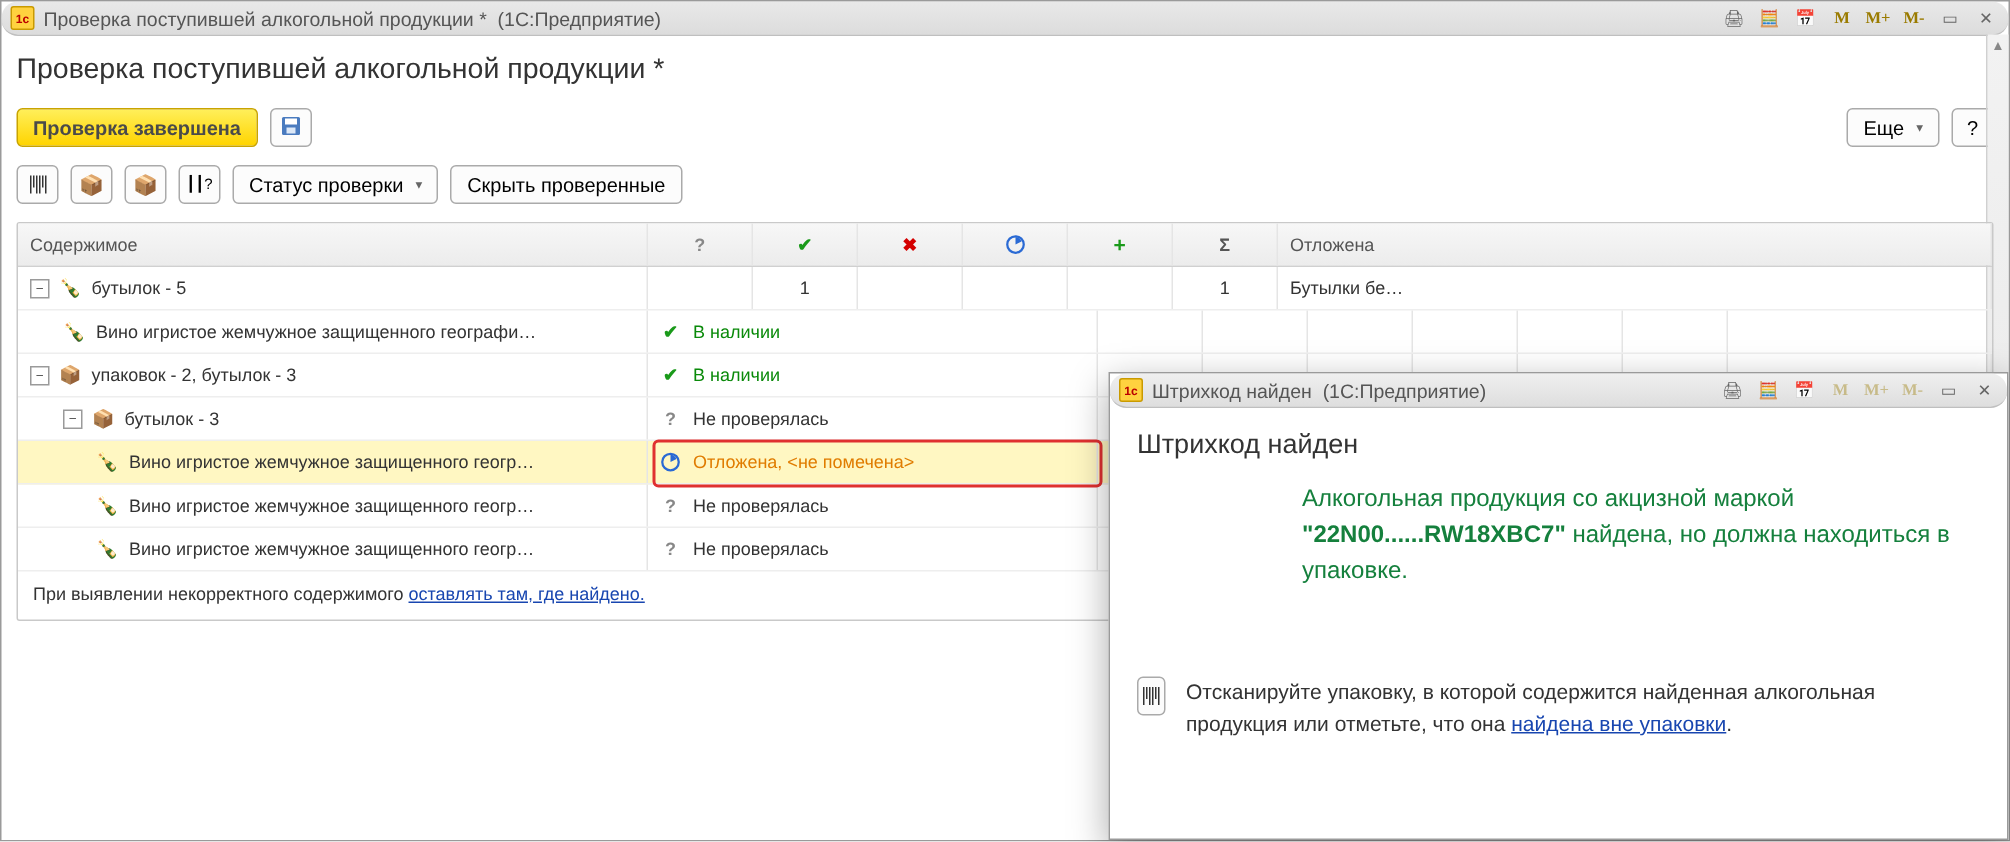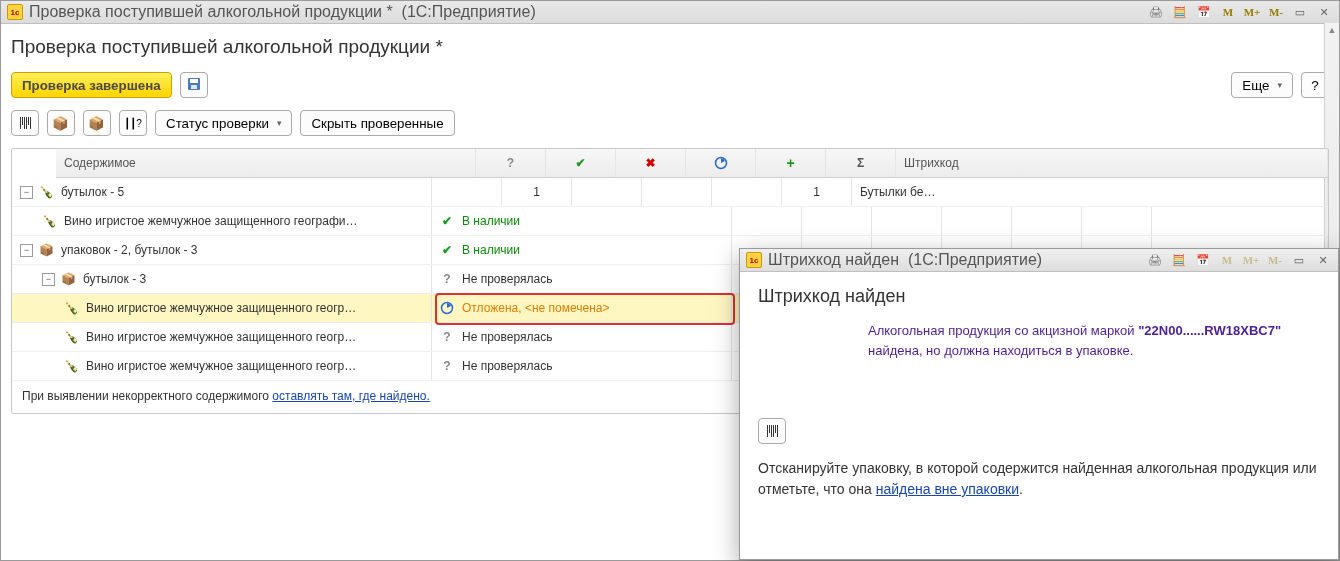--- a/index.html
+++ b/index.html
@@ -1,33 +1,33 @@
 <!DOCTYPE html>
 <html><head>
 <meta charset="utf-8">
 <style>
   html, body { margin:0; padding:0; font-family: Arial, sans-serif; font-size:12px; color:#333; background:#fff; }
   .window { width:1340px; height:561px; position:relative; box-sizing:border-box; border:1px solid #9a9a9a; background:#fff; }
-  .titlebar { height:22px; background:linear-gradient(#e9e9e9,#dcdcdc); display:flex; align-items:center; padding:0 6px; border-bottom:1px solid #bfbfbf; gap:6px; }
+  .titlebar { height:22px; background:linear-gradient(#e9e9e9,#dcdcdc); display:flex; align-items:center; padding:0 6px; border-bottom:1px solid #bfbfbf; gap:6px;border-radius:11px; }
   .logo { width:14px; height:14px; background:#ffd23f; border:1px solid #c99a00; border-radius:2px; display:flex; align-items:center; justify-content:center; font-size:8px; font-weight:bold; color:#b00; }
-  .titlebar-text { color:#555; font-size:16px; flex:0 0 auto; }
+  .titlebar-text { color:#555; font-size:13px; flex:0 0 auto; }
   .titlebar-spacer { flex:1; }
   .tbicon { width:18px; height:16px; display:flex; align-items:center; justify-content:center; font-size:11px; color:#666; cursor:pointer; }
   .tbicon.m { color:#9a7b00; font-weight:bold; font-family:"Times New Roman",serif; }
   .body-pad { padding:12px 10px 10px 10px; }
   h1.page-title { font-size:19px; font-weight:normal; margin:0 0 14px 0; color:#333; }
   .row { display:flex; align-items:center; gap:8px; margin-bottom:12px; }
   .btn { display:inline-flex; align-items:center; padding:0 10px; height:26px; border:1px solid #aaa; border-radius:4px; background:#fcfcfc; cursor:pointer; gap:4px; }
   .btn.yellow { background:linear-gradient(#ffef5a,#ffd400); border-color:#c9a400; font-weight:bold; color:#4a4a4a; }
   .btn.icon-only { width:28px; justify-content:center; padding:0; }
   .spacer { flex:1; }
   .dropdown::after { content:"▾"; margin-left:4px; font-size:9px; color:#666; }
   .table-wrap { border:1px solid #c9c9c9; border-radius:2px; }
   .thead, .trow { display:flex; align-items:stretch; min-height:28px; }
-  .thead { background:linear-gradient(#f7f7f7,#ececec); border-bottom:1px solid #d0d0d0; font-size:12px; color:#555;margin-left:44px; }
+  .thead { background:linear-gradient(#f7f7f7,#ececec); border-bottom:1px solid #d0d0d0; font-size:12px; color:#555; }
   .th, .td { border-right:1px solid #e5e5e5; display:flex; align-items:center; padding:0 8px; box-sizing:border-box; }
   .col-content { width:420px; }
   .col-status  { width:300px; }
   .col-q { width:70px; justify-content:center; }
   .col-chk { width:70px; justify-content:center; }
   .col-x { width:70px; justify-content:center; }
   .col-clock { width:70px; justify-content:center; }
   .col-plus { width:70px; justify-content:center; }
   .col-sum { width:70px; justify-content:center; }
   .col-bar { flex:1; }
@@ -53,22 +53,22 @@
   .sigma { color:#555; font-weight:bold; }
   .q-gray { color:#888; font-weight:bold; }
   .red-frame { position:absolute; border:2px solid #e03030; border-radius:4px; pointer-events:none; }
   .footnote { padding:8px 10px 10px 10px; color:#333; }
   .footnote a { color:#1846b0; text-decoration:underline; cursor:pointer; }
   
   .modal { position:absolute; left:738px; top:247px; width:598px; height:310px; border:1px solid #9a9a9a; background:#fff; box-shadow:0 8px 24px rgba(0,0,0,0.35); }
   .modal .titlebar { background:linear-gradient(#efefef,#dedede); }
   .modal-body { padding:12px 18px 14px 18px; }
   .modal h2 { font-size:18px; font-weight:normal; margin:2px 0 14px 0; color:#333; }
-  .modal .msg { color:#4c1d95; font-size:13px; margin:0 0 0 110px; line-height:1.5; }
-  .modal .hint-row { display:flex; gap:14px; margin-top:58px; align-items:flex-start;flex-direction:column; }
+  .modal .msg { color:#15803d; font-size:16px; margin:0 0 0 110px; line-height:1.5; }
+  .modal .hint-row { display:flex; gap:14px; margin-top:58px; align-items:flex-start; }
   .modal .hint-text { font-size:14px; color:#333; line-height:1.5; }
   .modal .lnk { color:#1846b0; text-decoration:underline; cursor:pointer; }
   .bold { font-weight:bold; }
   .save-icon svg rect.outer { fill:#4a7bbf; }
   .barcode { display:inline-flex; gap:1px; }
   .barcode span { display:inline-block; width:1px; background:#333; }
   .barcode span.t { height:12px; }
   .barcode span.s { height:8px; }
   .scroll-edge { position:absolute; right:0; top:22px; bottom:0; width:14px; background:linear-gradient(#f2f2f2,#e6e6e6); border-left:1px solid #d0d0d0; }
   .scroll-edge .arrow { height:14px; display:flex; align-items:center; justify-content:center; color:#888; font-size:9px; }
@@ -159,21 +159,21 @@
         <div class="th col-chk check-green">✔</div>
         <div class="th col-x x-red">✖</div>
         <div class="th col-clock">
           <svg width="14" height="14">
               <circle cx="7" cy="7" r="5.5" fill="none" stroke="#2a6ad4" stroke-width="1.5"></circle>
               <path d="M7 7 L7 2 A5 5 0 0 1 11 5 Z" fill="#2a6ad4"></path>
             </svg>
         </div>
         <div class="th col-plus plus-green">+</div>
         <div class="th col-sum sigma">Σ</div>
-        <div class="th col-bar">Штрихкод</div>
+        <div class="th col-bar">Отложена</div>
       </div>
 
       <div class="trow">
         <div class="td col-content indent-0">
           <span class="tree-toggle">−</span>
           <span class="ic ic-bottles">🍾</span>
           <span>бутылок -  5</span>
         </div>
         <div class="td col-q"></div>
         <div class="td col-chk">1</div>

